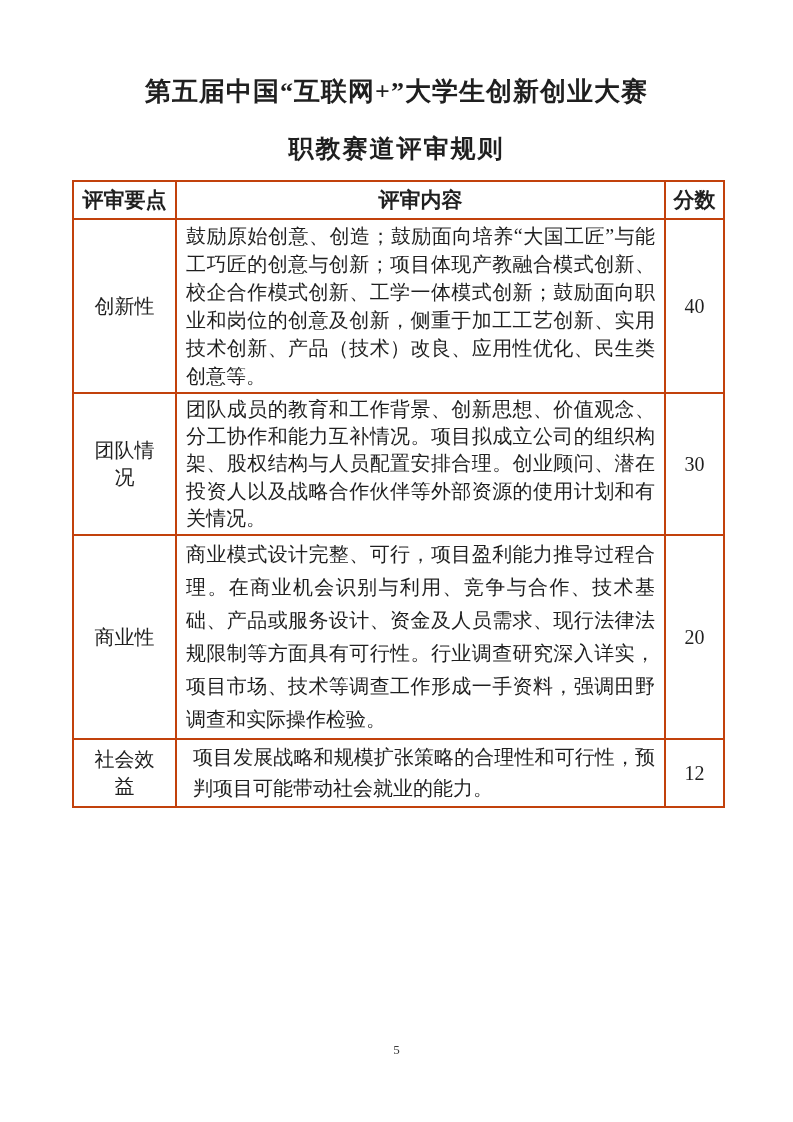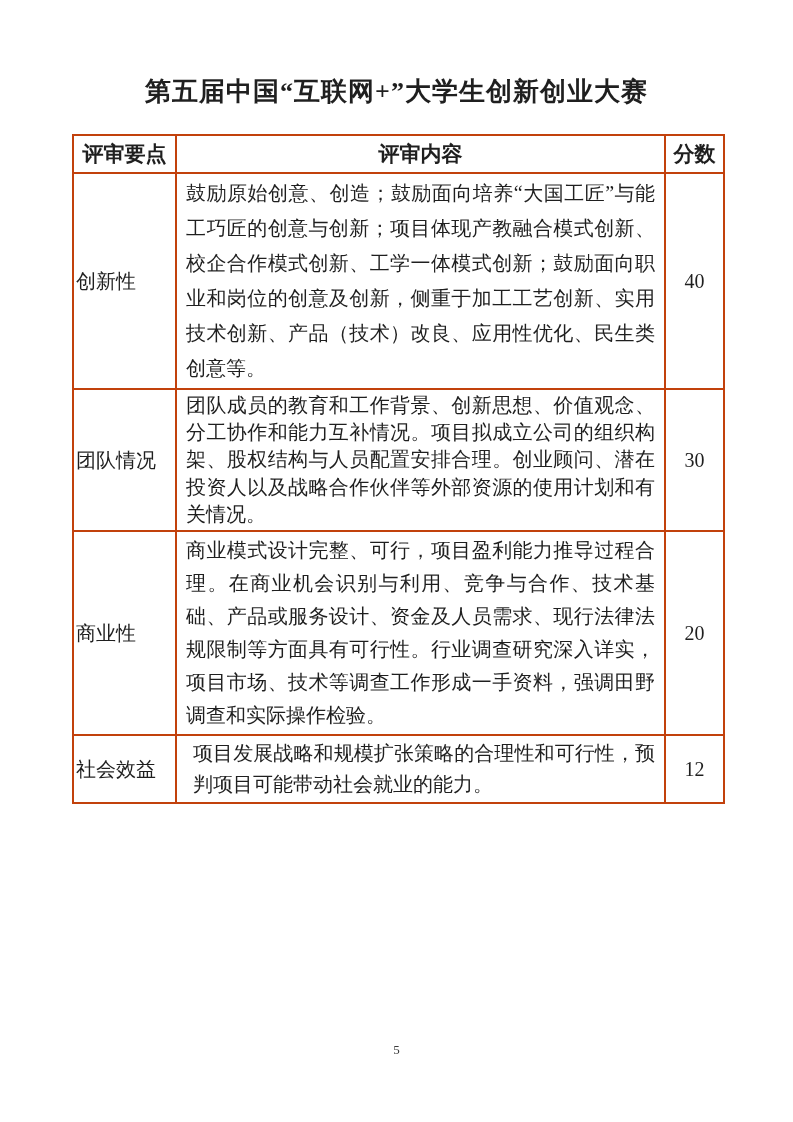--- a/index.html
+++ b/index.html
@@ -49,56 +49,57 @@
   .review-table th {
     font-size: 21px;
     font-weight: bold;
     text-align: center;
     vertical-align: middle;
     height: 34px;
     padding: 1px 2px;
   }
   .review-table td { vertical-align: middle; }
   .cell-criterion {
-    text-align: left;
+    text-align: center;
     font-size: 20px;
-    padding: 2px 2px;
+    padding: 2px 18px;
   }
   .cell-content {
     font-size: 20px;
     text-align: justify;
     text-justify: inter-ideograph;
     padding: 2px 9px;
   }
   .cell-score {
     text-align: center;
     font-size: 20px;
     padding: 2px 2px;
   }
-  .r0 .cell-content { line-height: 35px; }
+  .r0 .cell-content { line-height: 28px; }
   .r1 .cell-content { line-height: 27.2px; border-radius: 28px; }
   .r2 .cell-content { line-height: 33px; margin-left: 31px; }
   .r3 .cell-content { line-height: 31px; padding-left: 16px; }
   .page-number {
     position: absolute;
     left: 0;
     right: 0;
     top: 1042px;
     text-align: center;
     font-size: 13px;
     color: #3a3a3a;
   }
 </style>
 </head>
 <body>
 
 <div class="page">
 
   <h1 class="doc-title">第五届中国“互联网+”大学生创新创业大赛</h1>
 
+  <h2 class="doc-subtitle">职教赛道评审规则</h2>
 
 
   <table class="review-table">
     <colgroup>
       <col style="width:103px">
       <col style="width:489px">
       <col style="width:59px">
     </colgroup>
     <thead>
       <tr>

